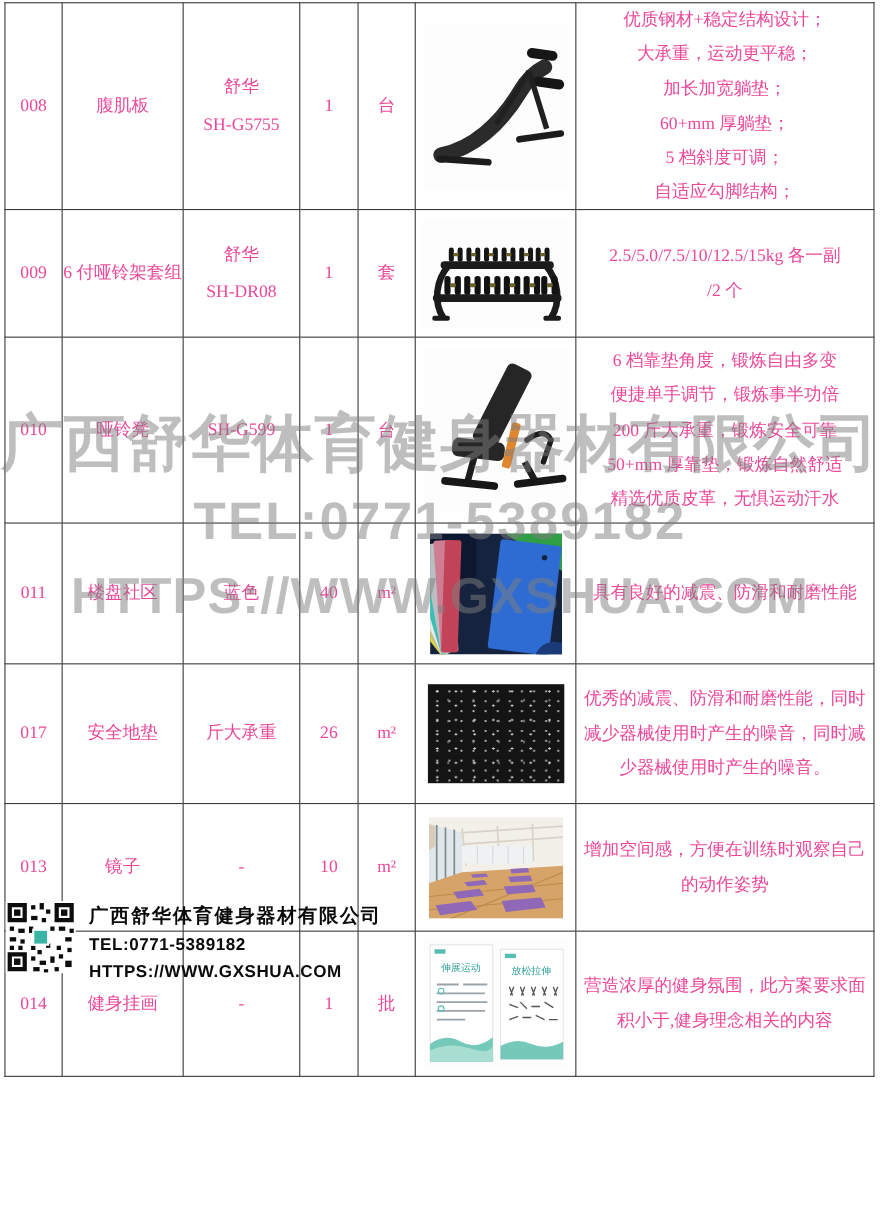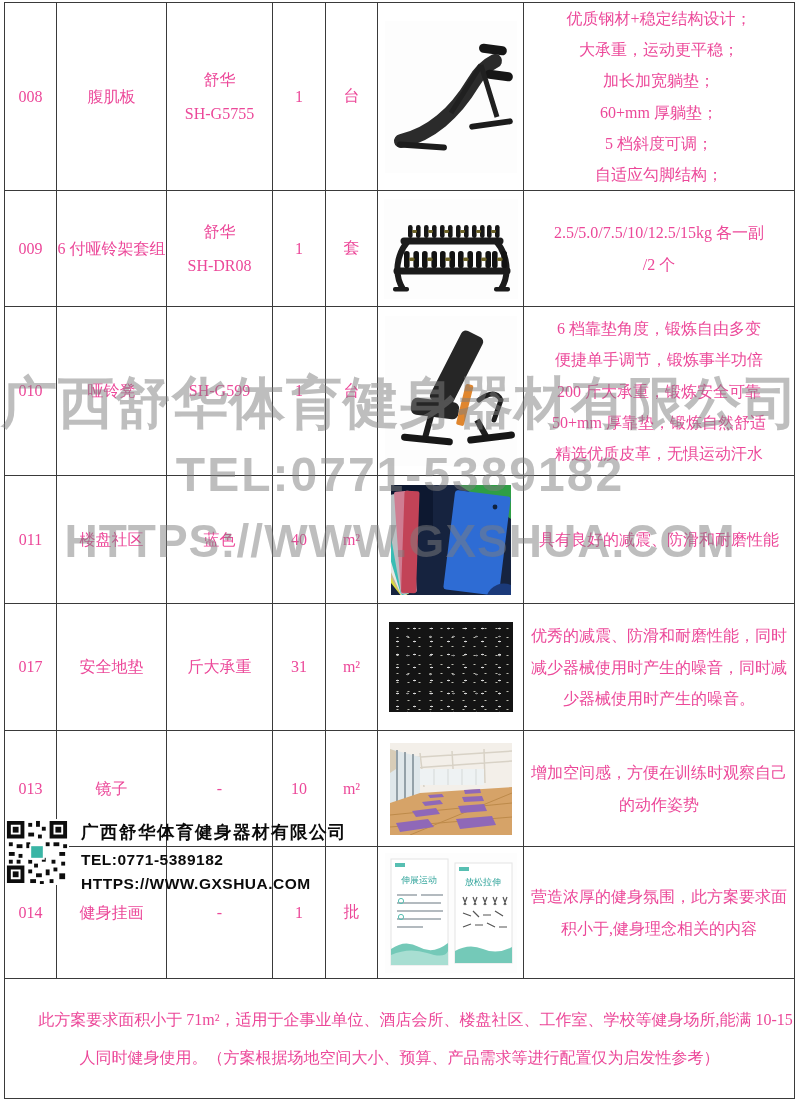--- a/index.html
+++ b/index.html
@@ -203,21 +203,21 @@
         </svg>
             </div>
       </td>
       <td class="c-desc">具有良好的减震、防滑和耐磨性能</td>
     </tr>
 
     <tr class="r012">
       <td>017</td>
       <td class="c-name">安全地垫</td>
       <td class="c-model">斤大承重</td>
-      <td>31</td>
+      <td>26</td>
       <td>m²</td>
       <td>
         <div class="imgbox">
               <div class="speckle-mat"></div>
             </div>
       </td>
       <td class="c-desc">优秀的减震、防滑和耐磨性能，同时减少器械使用时产生的噪音，同时减少器械使用时产生的噪音。</td>
     </tr>
 
     <tr class="r013">
@@ -286,25 +286,20 @@
               <path d="M78,74 l8,-3 M90,72 h8 M102,70 l8,4 M114,74 h8"></path>
             </g>
             <path d="M70,98 Q84,90 98,96 T127,94 L127,110 L70,110 Z" fill="#74c9b8"></path>
           </g>
         </svg>
             </div>
       </td>
       <td class="c-desc">营造浓厚的健身氛围，此方案要求面积小于,健身理念相关的内容</td>
     </tr>
 
-    <tr class="rnote">
-      <td class="note-cell" colspan="7">
-        <p>此方案要求面积小于 71m²，适用于企事业单位、酒店会所、楼盘社区、工作室、学校等健身场所,能满 10-15 人同时健身使用。（方案根据场地空间大小、预算、产品需求等进行配置仅为启发性参考）</p>
-      </td>
-    </tr>
 
     </tbody>
   </table>
 
   <div class="wm wm1">广西舒华体育健身器材有限公司</div>
   <div class="wm wm2">TEL:0771-5389182</div>
   <div class="wm wm3">HTTPS://WWW.GXSHUA.COM</div>
 
   <div class="qr-block">
     <svg class="qr-code" viewBox="0 0 33 34">

